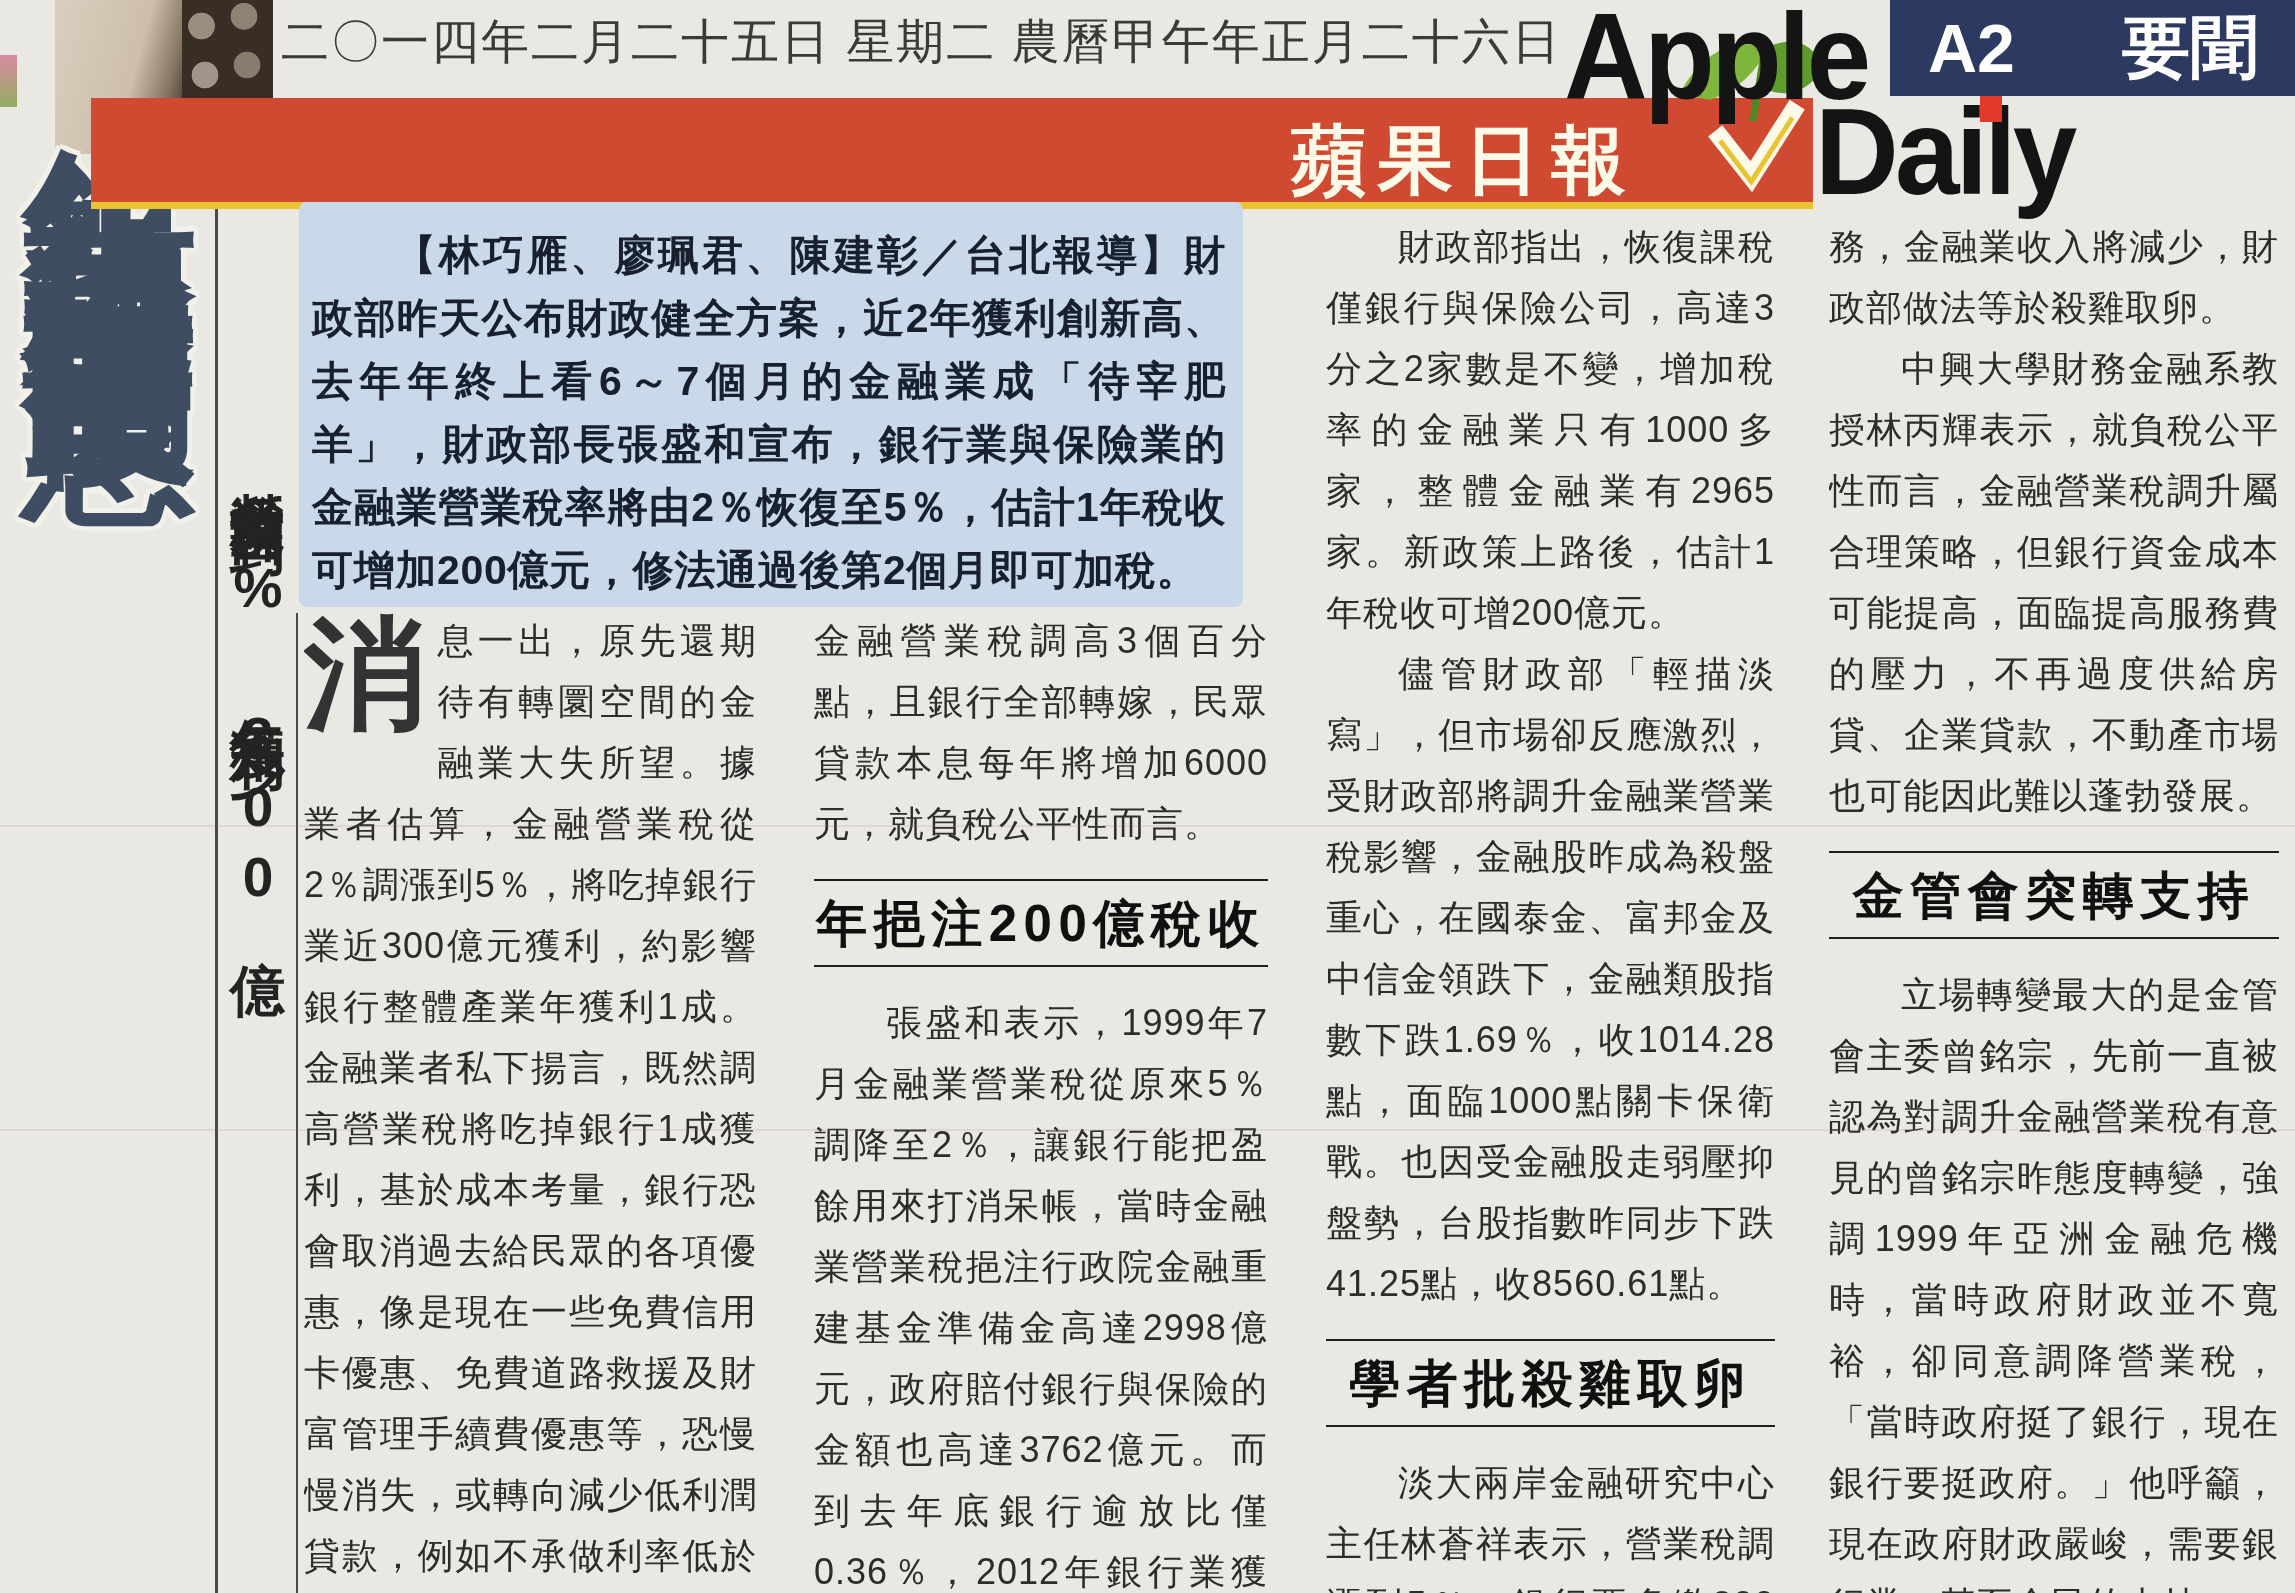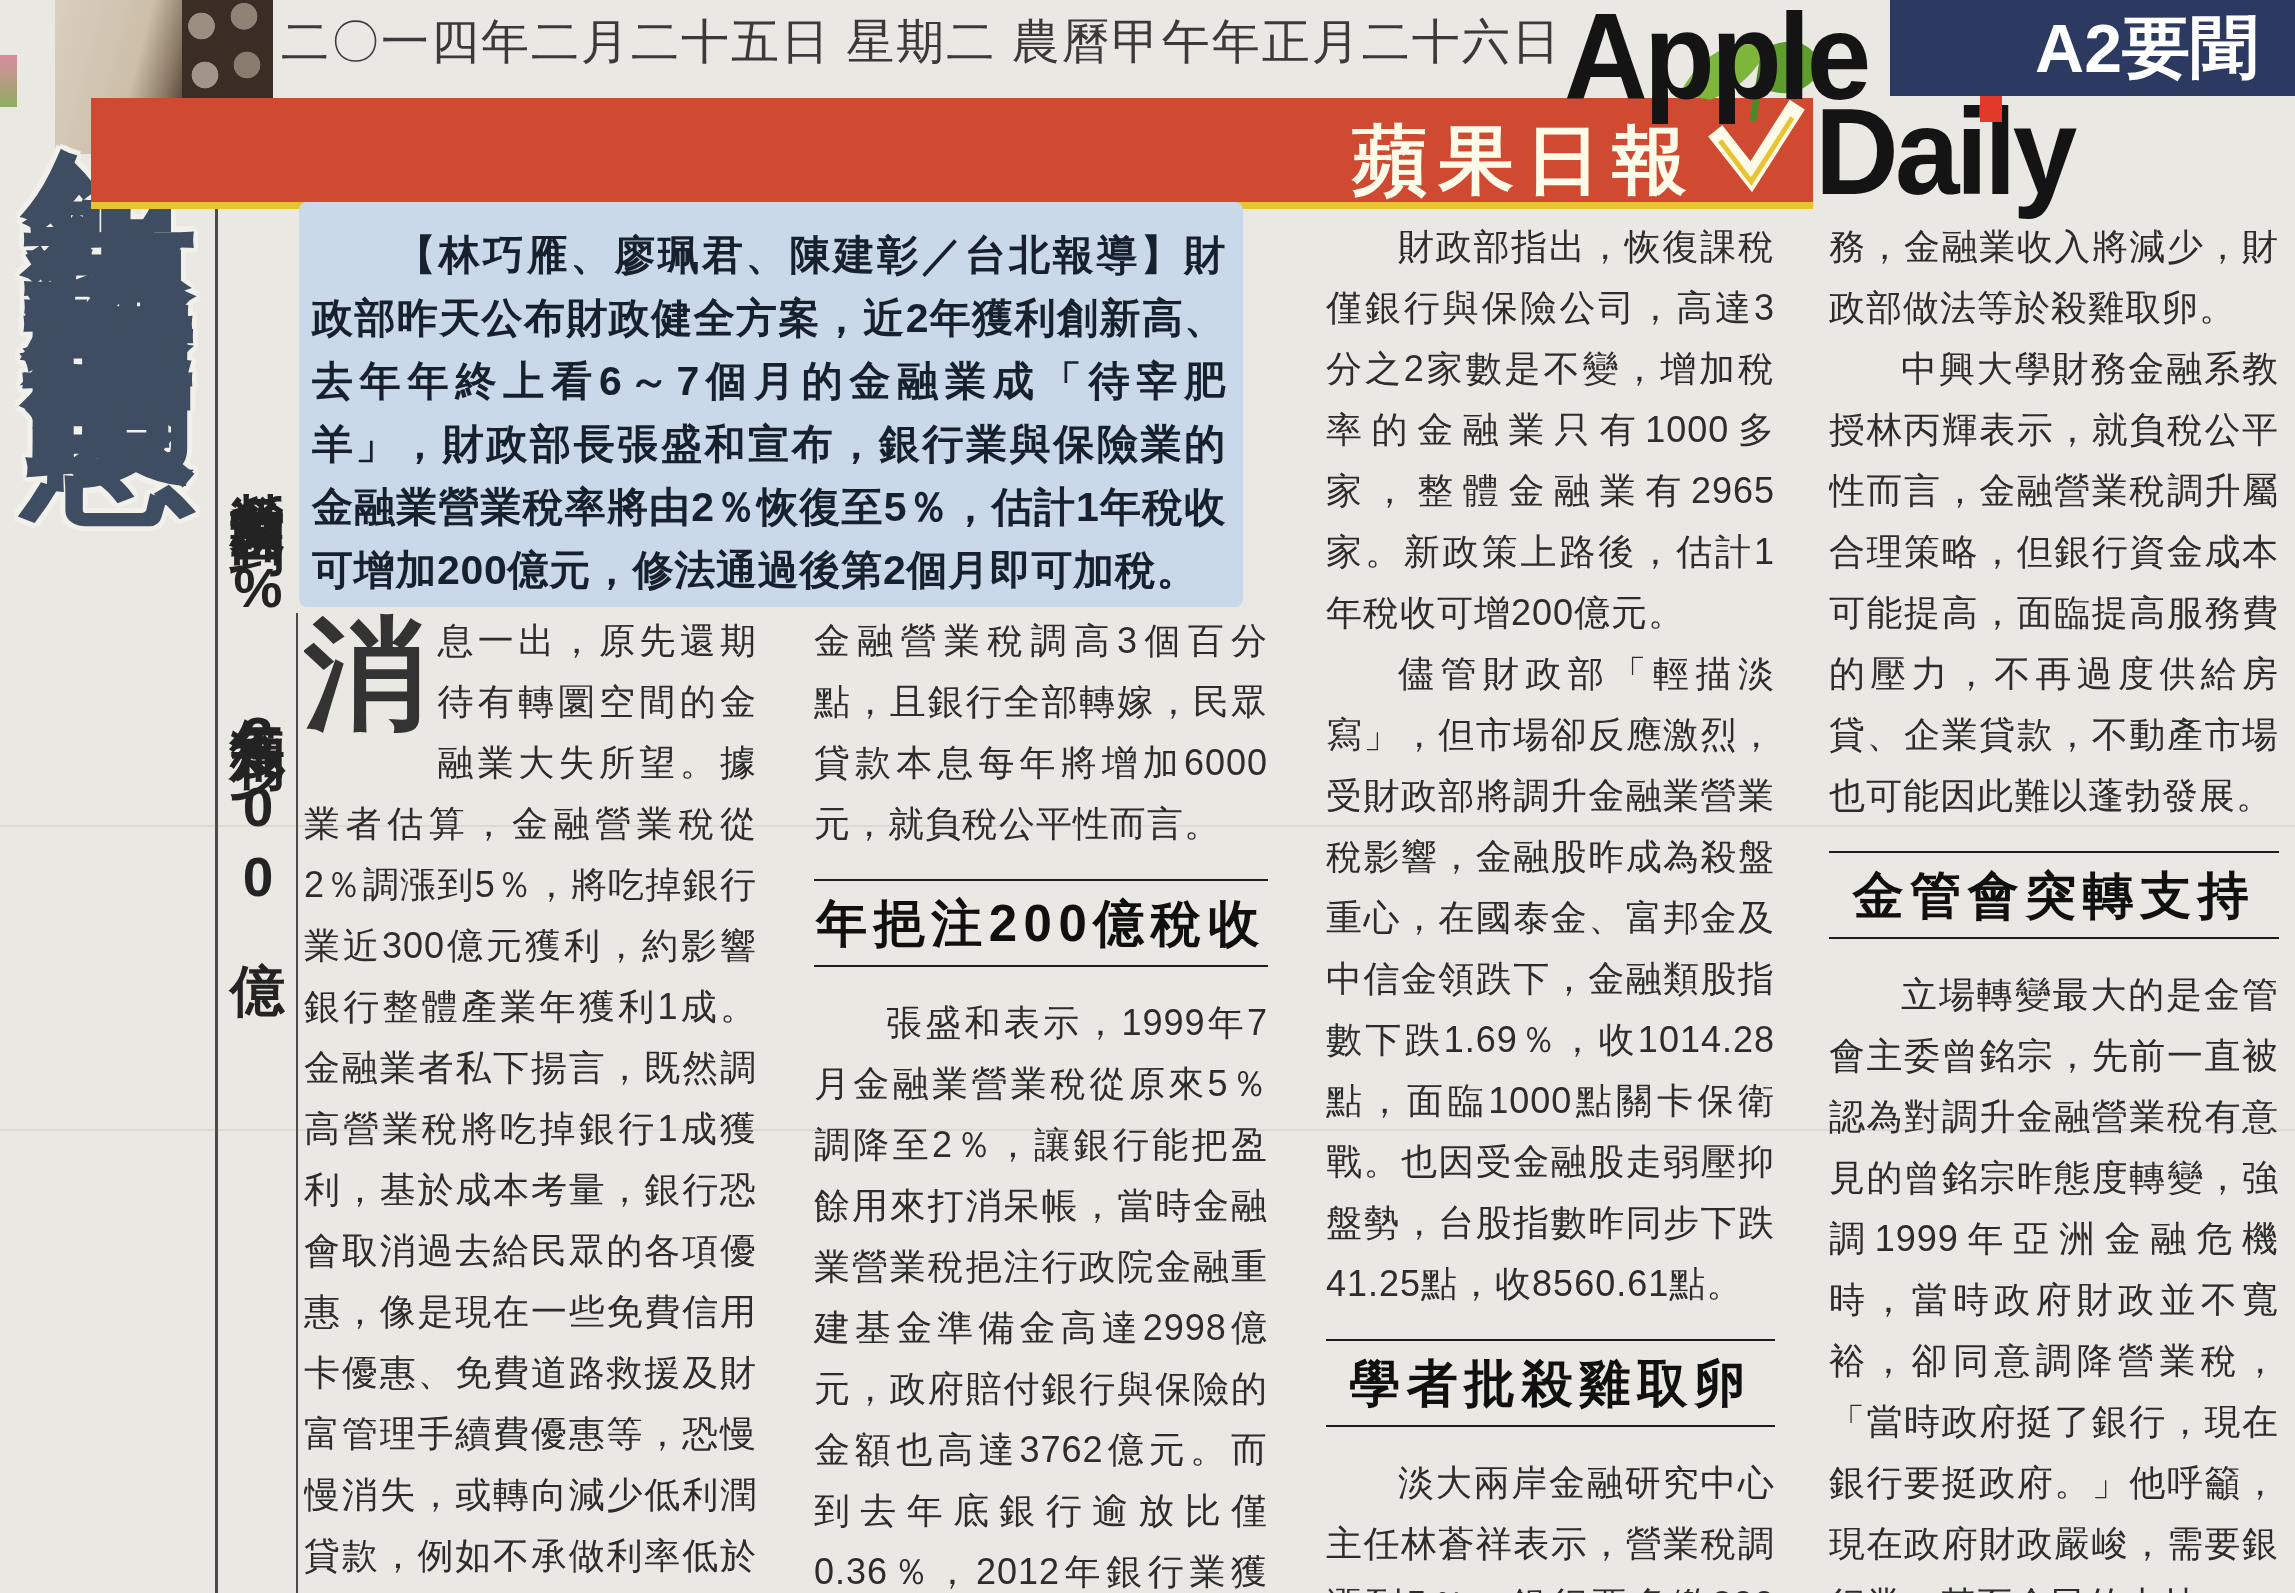--- a/index.html
+++ b/index.html
@@ -50,36 +50,36 @@
   }
   .subhead .part2{padding-top:48px;}
   
   .dateline{
     position:absolute; left:281px; top:10.4px; font-size:48px; letter-spacing:2px;
     color:#3a3a3a; font-weight:500; white-space:nowrap;
   }
   .banner{position:absolute; left:91px; top:98px; width:1722px; height:104px; background:#cf4a31;}
   .banner .goldline{position:absolute; left:0; bottom:-6.5px; width:100%; height:6.5px; background:#e8c432;}
   .masthead-cn{
-    position:absolute; left:1352px; top:111px; font-size:75px; letter-spacing:11.7px;
+    position:absolute; left:1291px; top:111px; font-size:75px; letter-spacing:11.7px;
     color:#fffbe9; font-weight:700;
   }
   .apple-en{
     position:absolute; left:1564px; top:-13px; font-size:122px; font-weight:800;
     color:#141414; letter-spacing:-3.9px; transform:scaleX(.95); transform-origin:left top;
   }
   .daily-en{
     position:absolute; left:1815px; top:82px; font-size:122px; font-weight:800;
     color:#141414; letter-spacing:-3.9px; transform:scaleX(.95); transform-origin:left top;
   }
   .daily-dot{position:absolute; left:1980px; top:95px; width:22px; height:27px; background:#e23a2a;}
   .leaf{position:absolute; left:1666px; top:18px; width:164px; height:183px;}
   .a2-box{
     position:absolute; left:1890px; top:0; width:406px; height:96px; background:#2c3960;
-    color:#fff; display:flex; align-items:center; justify-content:flex-end;
+    color:#fff; display:flex; align-items:center; justify-content:space-between;
     font-size:68px; font-weight:700; padding:0 38px; box-sizing:border-box;
   }
   
   .lead-box{
     position:absolute; left:299px; top:202px; width:944px; height:405px;
     background:#c9d9e9; box-sizing:border-box; padding:22px 17px 0 13px; overflow:hidden;border-radius:8px;
   }
   .lead-box p{
     margin:0; font-size:41px; line-height:63px; font-weight:700; color:#18202e;
     text-align:justify; text-indent:83px; letter-spacing:0.7px;

